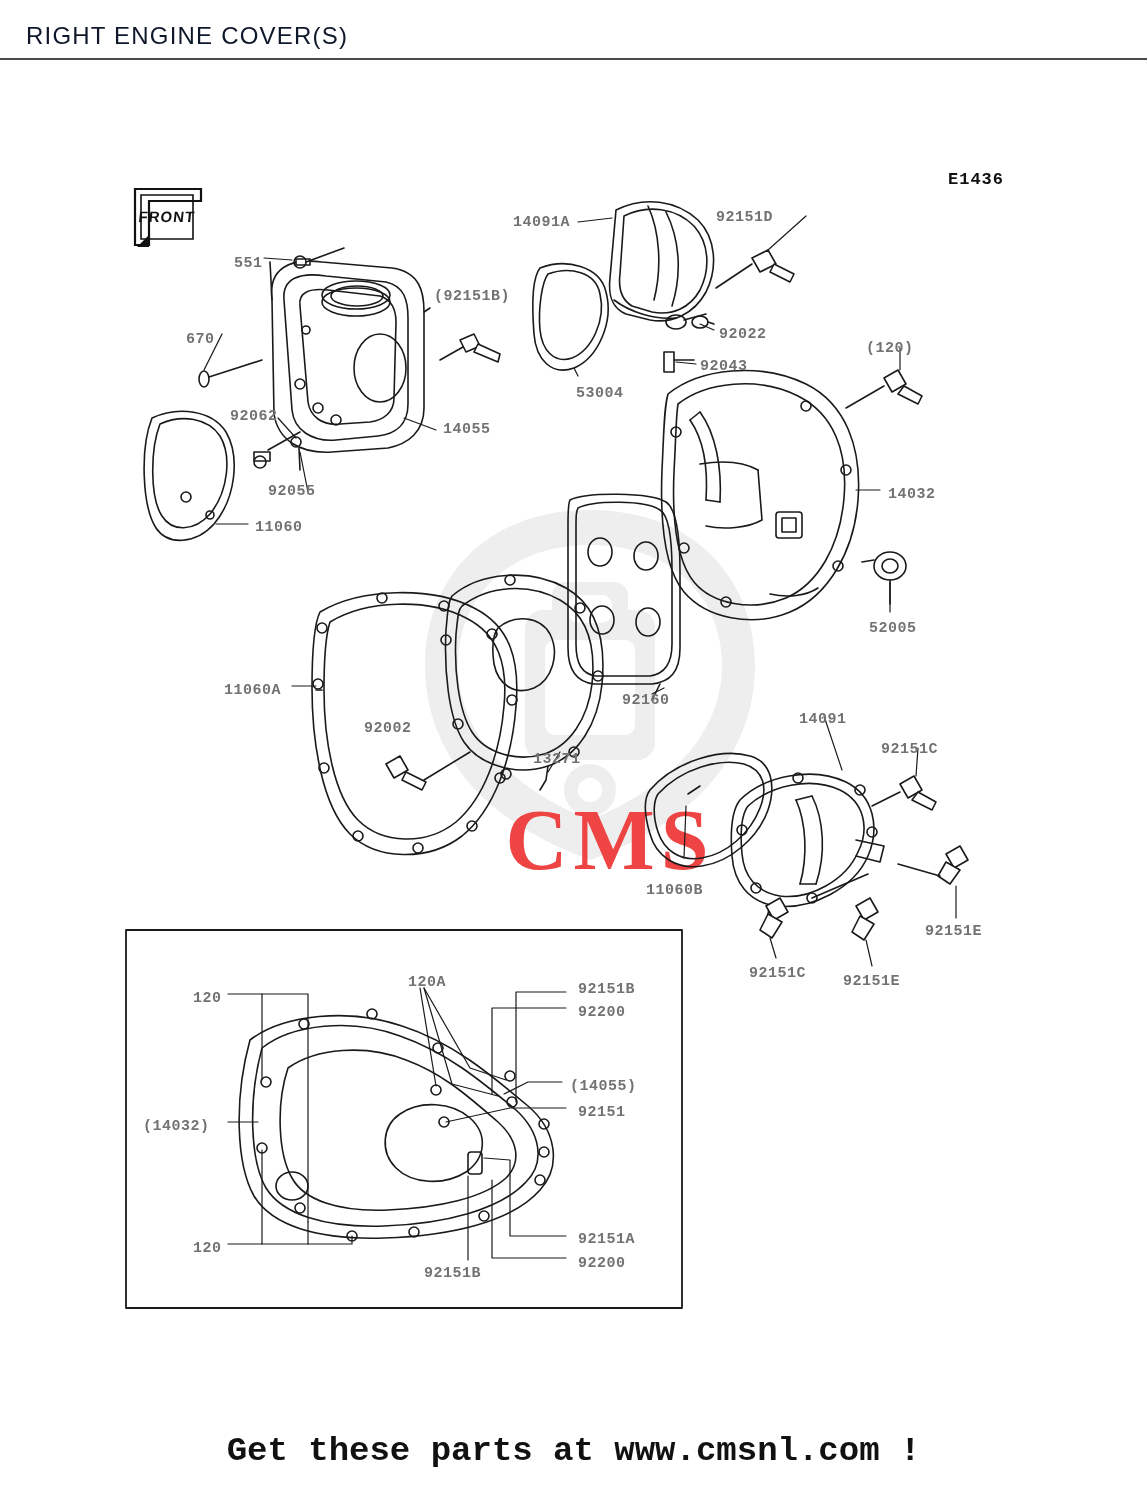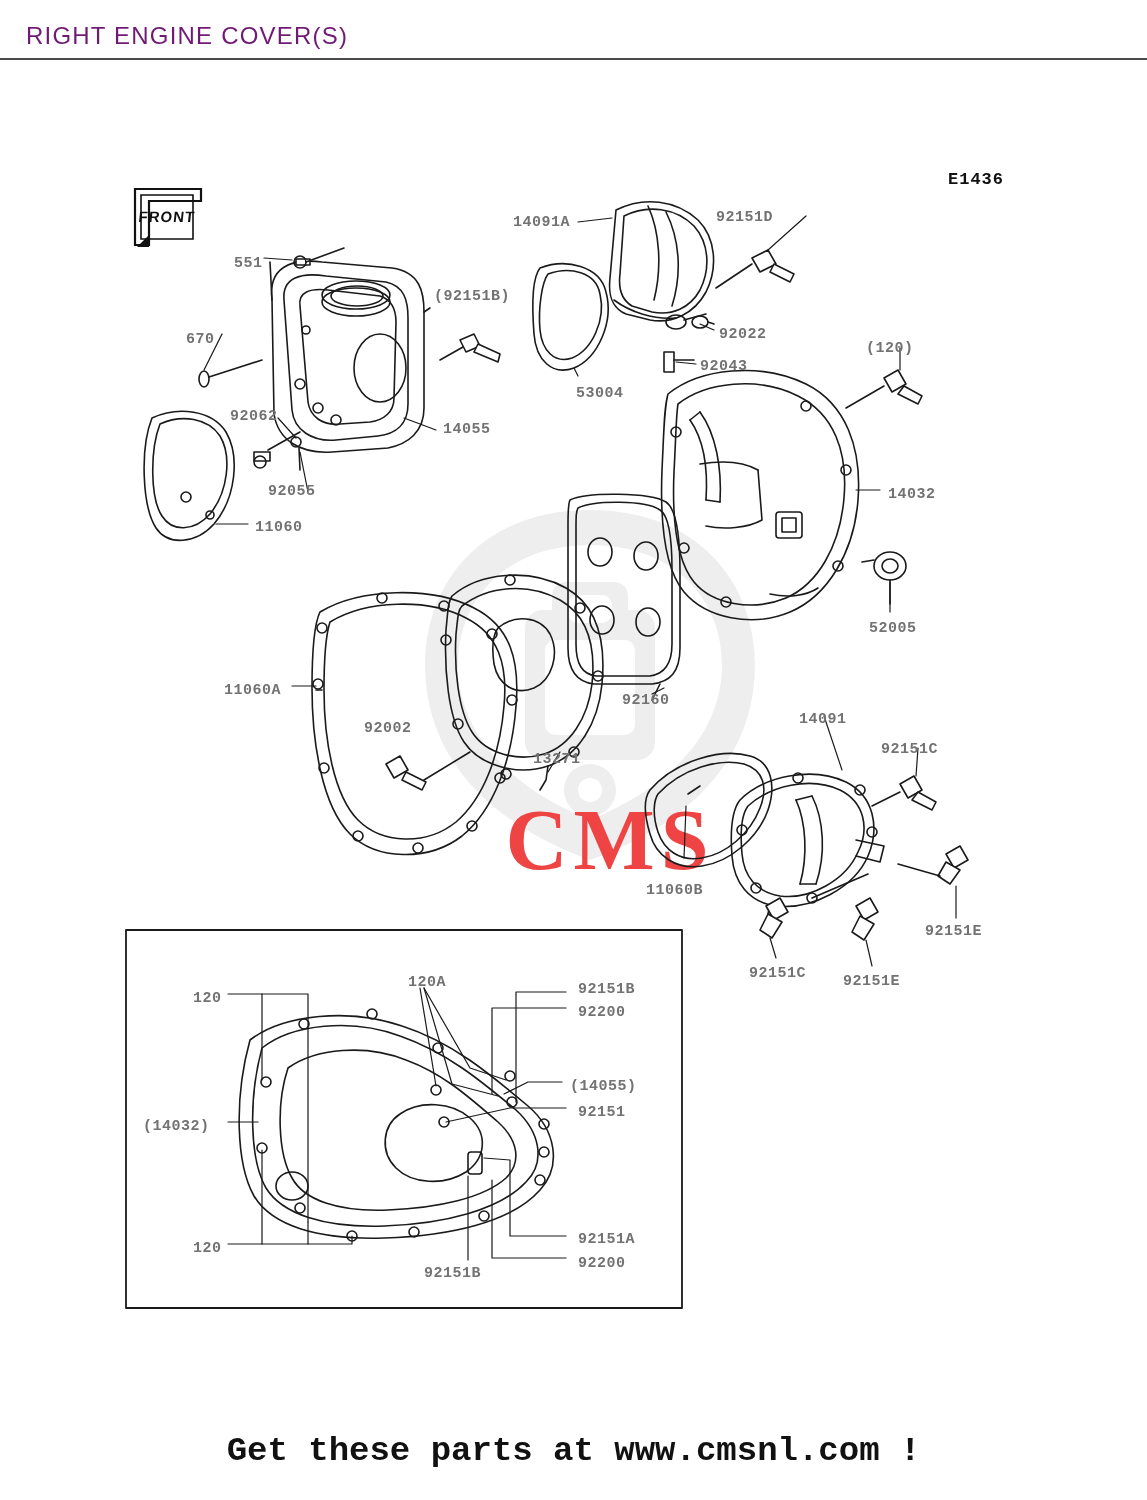--- a/index.html
+++ b/index.html
@@ -7,21 +7,21 @@
     width:1147px;height:1500px;
     background:#ffffff;
     font-family:"Liberation Sans", sans-serif;
     color:#111;
     position:relative;
     overflow:hidden;
   }
   .page{position:relative;width:1147px;height:1500px;}
   .title{
     position:absolute;left:26px;top:22px;
-    font-size:24px;letter-spacing:1.2px;color:#701a75;
+    font-size:24px;letter-spacing:1.2px;color:#0f172a;
     font-family:"Liberation Sans", sans-serif;
   }
   .rule{
     position:absolute;left:0;top:58px;width:1147px;height:2px;background:#4a4a4a;
   }
   .figcode{
     position:absolute;left:948px;top:170px;
     font-size:17px;font-weight:bold;letter-spacing:1px;
     font-family:"Liberation Mono","DejaVu Sans Mono",monospace;
   }

